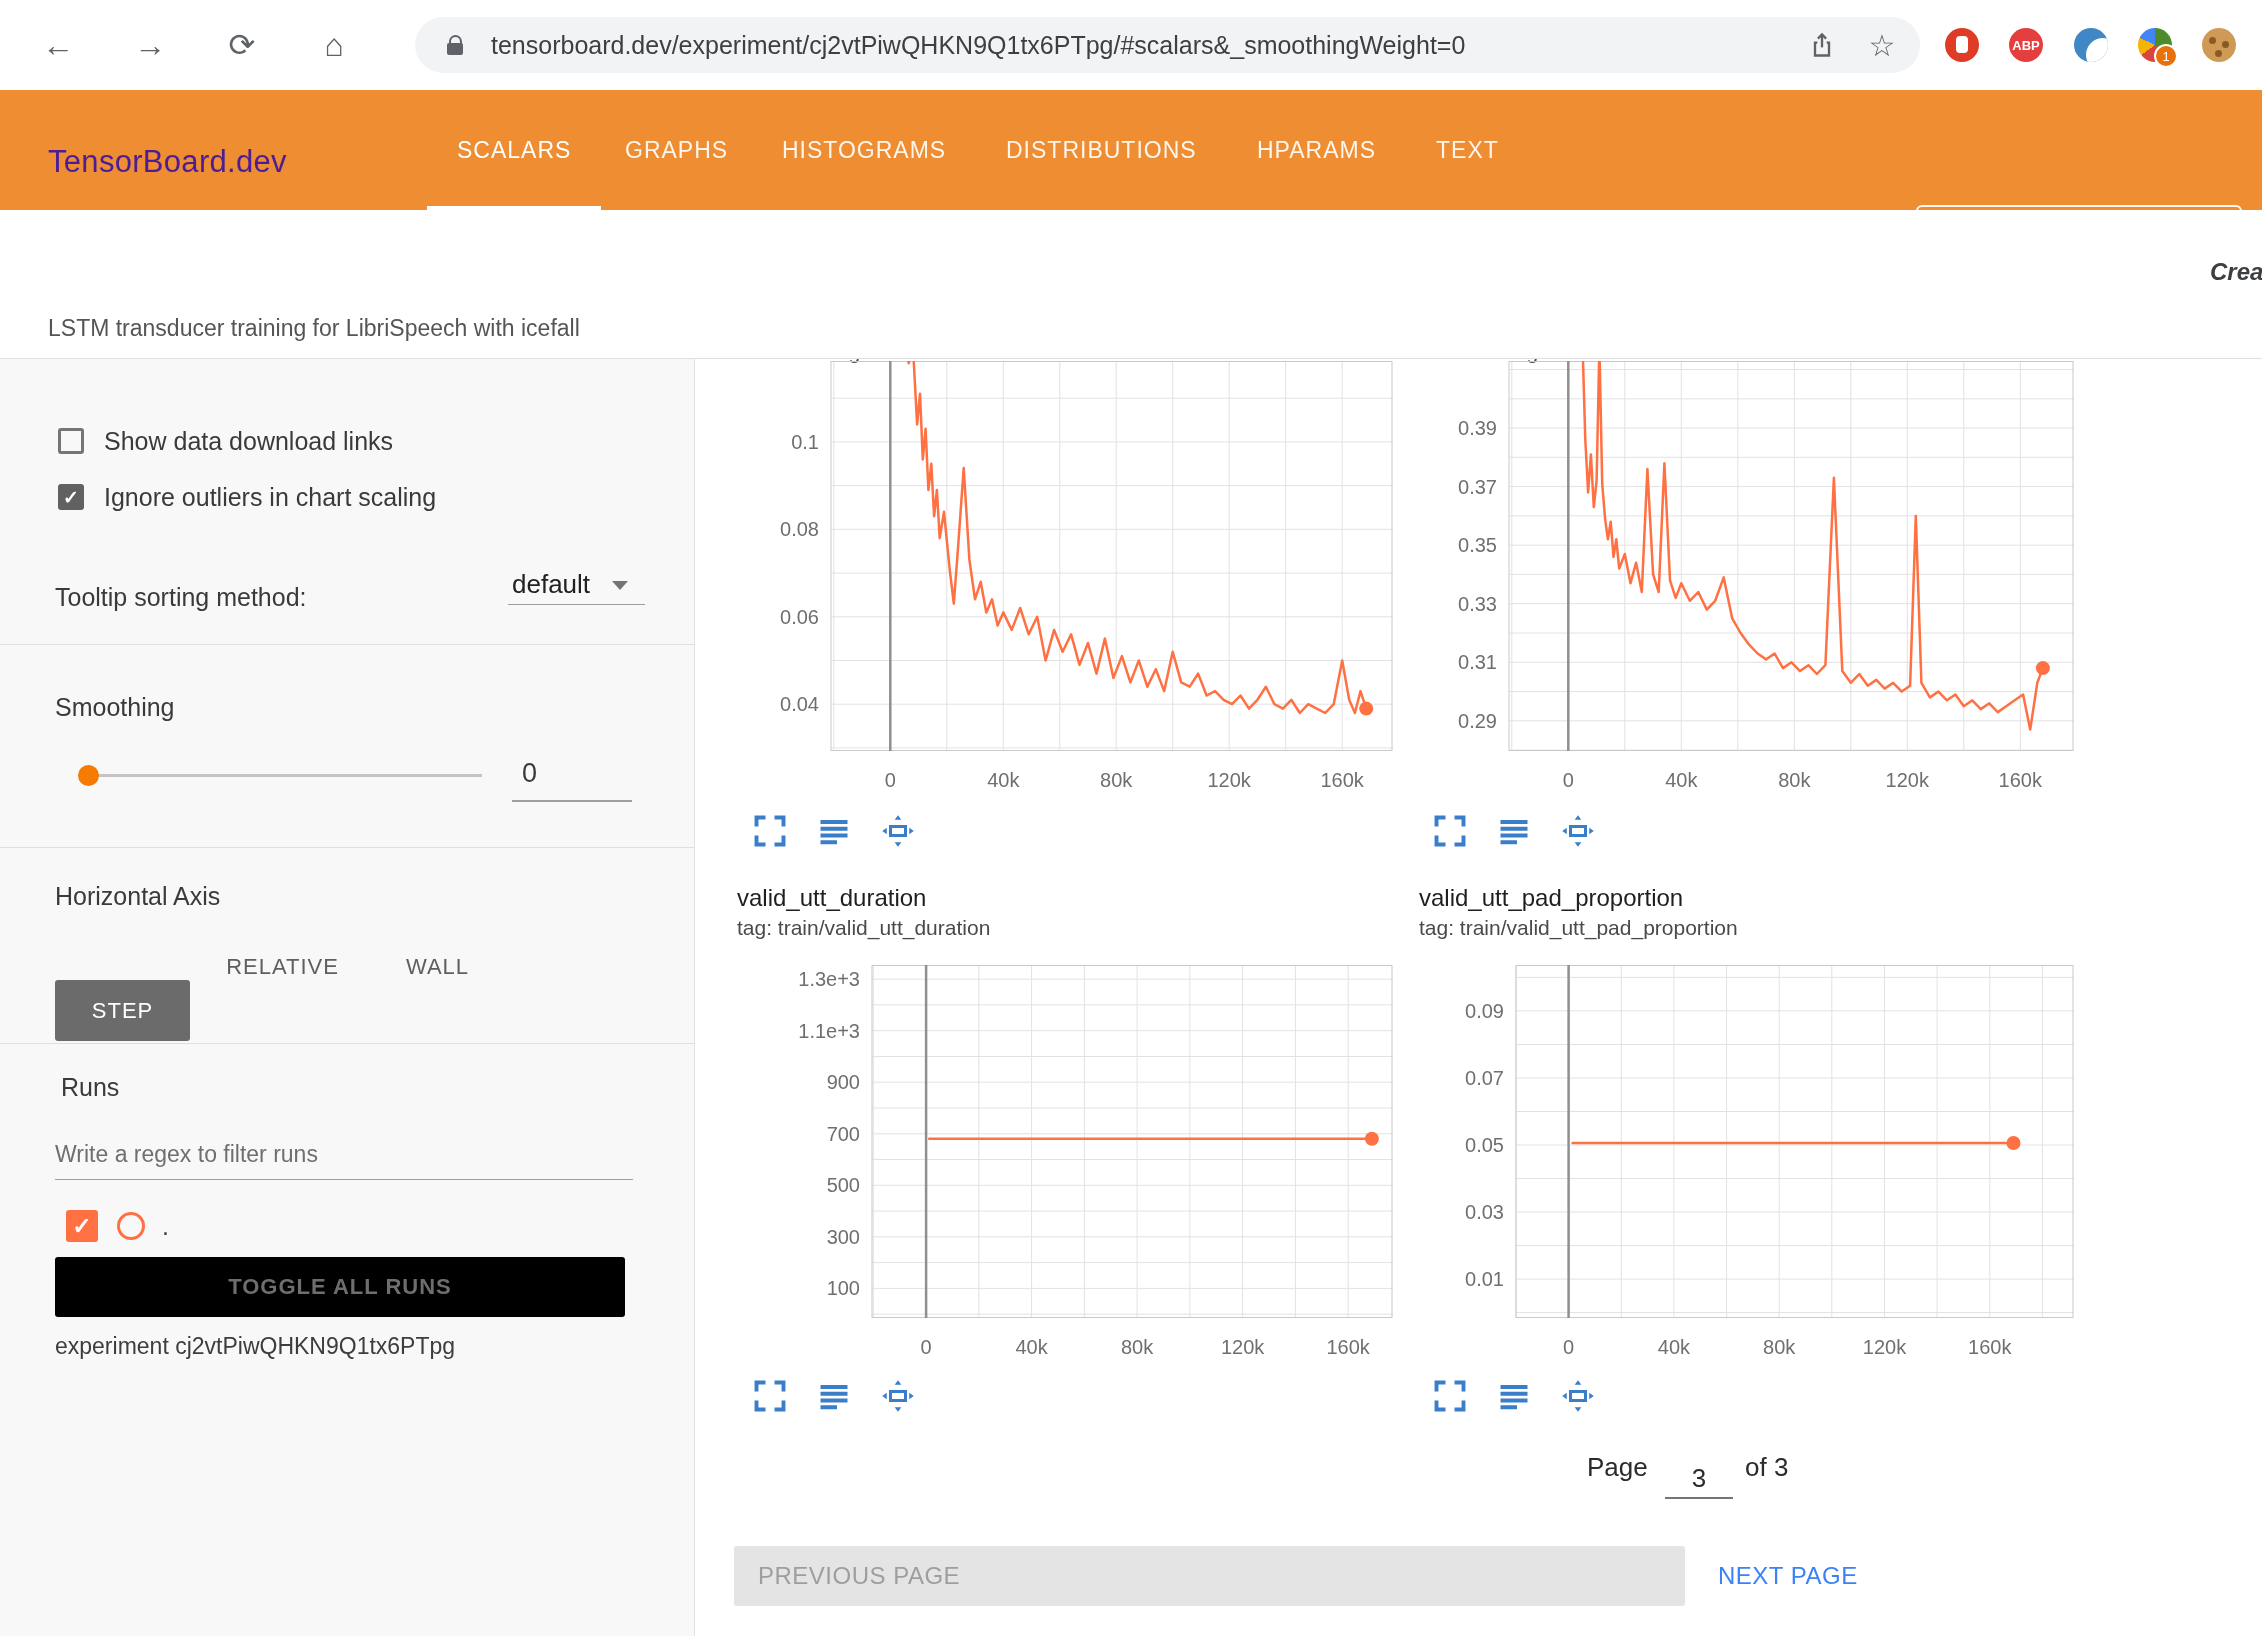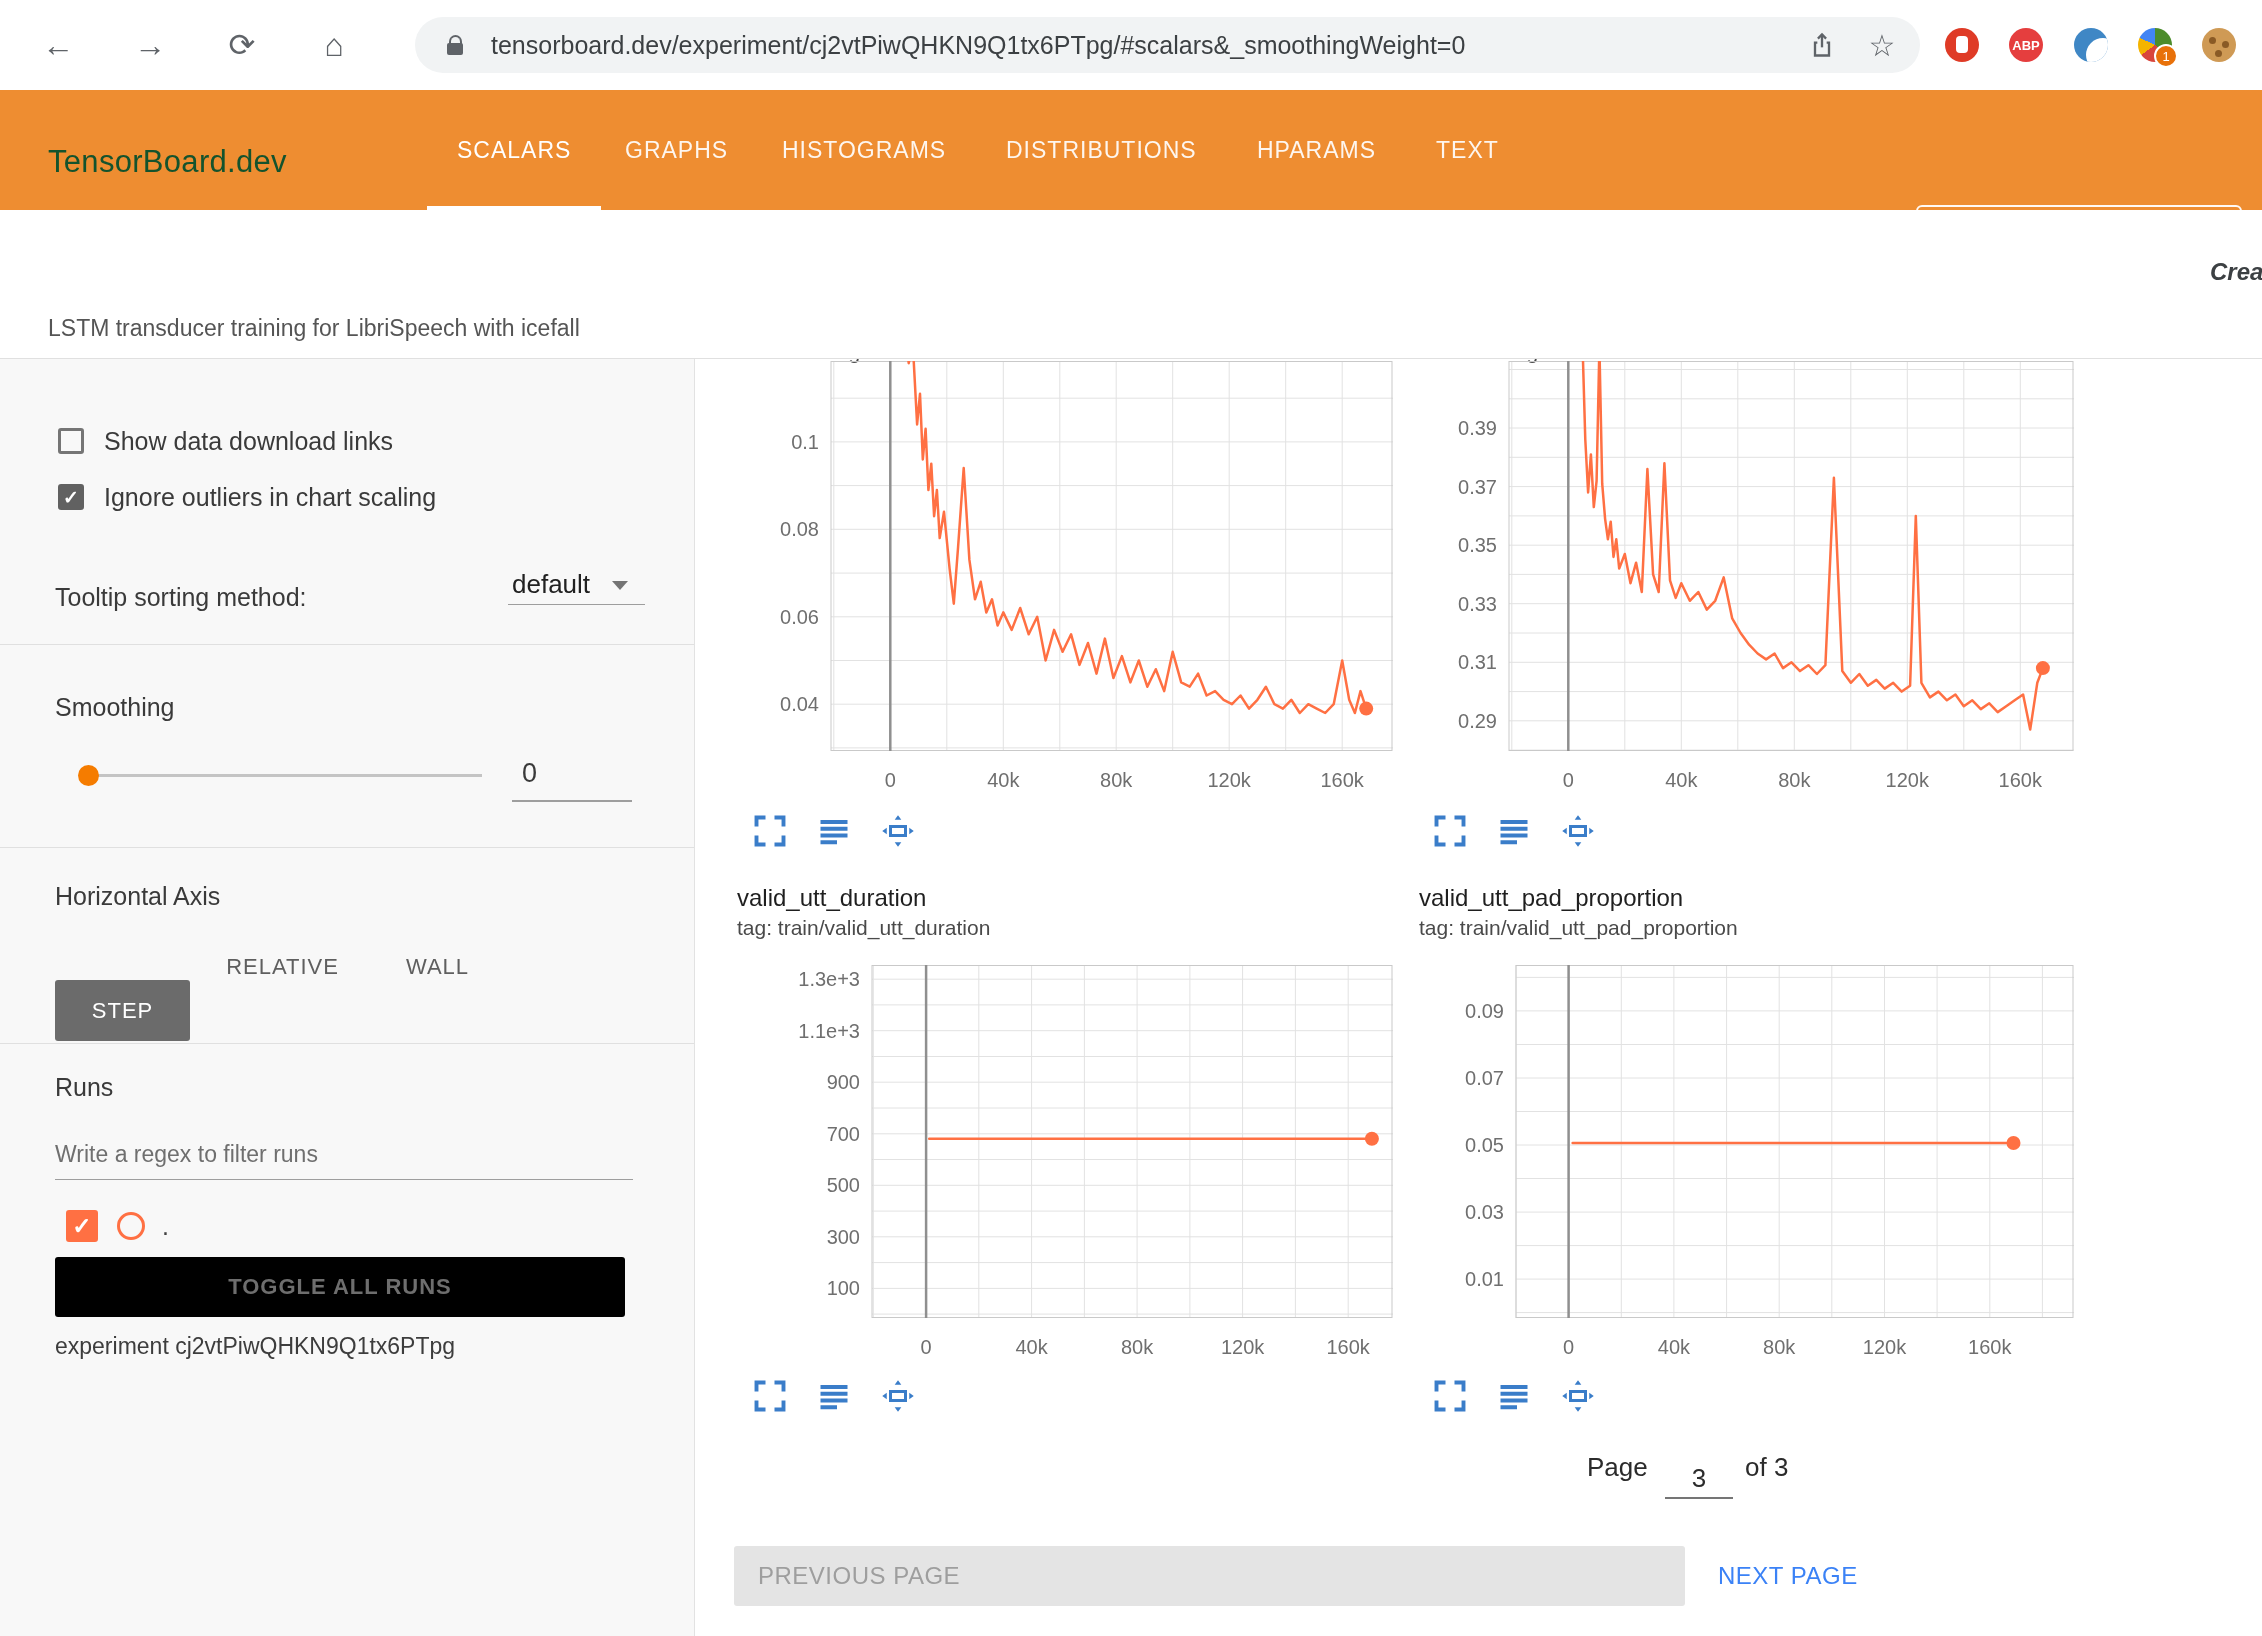--- a/index.html
+++ b/index.html
@@ -25,21 +25,21 @@
   .ext-blue:before{content:'';position:absolute;left:12px;top:10px;width:34px;height:34px;background:#fff;border-radius:50%;}
   .avatar{background:conic-gradient(#4c8c2b 0 35%, #d8453c 35% 65%, #f4b400 65% 82%, #4285f4 82% 100%);}
   .avatar-badge{position:absolute;right:-6px;bottom:-6px;width:20px;height:20px;border-radius:50%;
                 background:#e8710a;border:2px solid #fff;color:#fff;font-size:13px;display:flex;
                 align-items:center;justify-content:center;}
   .ext-cookie{background:#cf9a55;}
   .ext-cookie:before{content:'';position:absolute;left:7px;top:9px;width:7px;height:7px;border-radius:50%;background:#8a5a25;box-shadow:13px 4px 0 #8a5a25,6px 13px 0 #8a5a25;}
   
   .tb-header{position:absolute;left:0;top:90px;width:2262px;height:120px;background:#ee8d31;}
   .tb-logo{position:absolute;left:48px;top:0;height:144px;display:flex;align-items:center;
-           font-size:31px;font-weight:500;color:#14532d;letter-spacing:0.3px;}
+           font-size:31px;font-weight:500;color:#4c1d95;letter-spacing:0.3px;}
   .tab{position:absolute;top:0;height:120px;display:flex;align-items:center;color:rgba(255,255,255,0.92);
        font-size:23px;letter-spacing:1px;cursor:pointer;}
   .tab.active{color:#fff;text-align:center;}
   .tab.active:after{content:'';position:absolute;left:-30px;right:-30px;bottom:0;height:4px;background:#fff;}
   .feedback-btn{position:absolute;left:1916px;top:115px;width:322px;height:64px;border:2px solid rgba(255,255,255,0.95);
                 border-radius:6px;color:#fff;font-size:22px;letter-spacing:1.2px;display:flex;
                 align-items:center;justify-content:center;cursor:pointer;}
   
   .subheader{position:absolute;left:0;top:210px;width:2262px;height:148px;background:#fff;border-bottom:1px solid #e0e0e0;}
   .clipped-text{position:absolute;left:2210px;top:48px;font-size:24px;font-style:italic;color:#3c4043;white-space:nowrap;font-weight:bold;}
@@ -148,21 +148,21 @@
 
     <span class="divider" style="top:488px"></span>
 
     <span class="sb-label" style="left:55px;top:521px">Horizontal Axis</span>
     <span class="axis-btn selected" style="left:55px;top:577px;width:135px">STEP</span>
     <span class="axis-btn" style="left:205px;top:577px;width:155px">RELATIVE</span>
     <span class="axis-btn" style="left:375px;top:577px;width:125px">WALL</span>
 
     <span class="divider" style="top:684px"></span>
 
-    <span class="sb-label" style="left:55px;top:712px">Runs</span>
+    <span class="sb-label" style="left:61px;top:712px">Runs</span>
     <span class="sb-label" style="left:55px;top:779px;font-size:23px;color:#6f6f6f">Write a regex to filter runs</span>
     <span class="underline" style="left:55px;top:820px;width:578px;border-bottom-width:1px"></span>
 
     <span class="cb run-checked" style="left:66px;top:851px">✓</span>
     <span class="run-circle" style="left:117px;top:853px"></span>
     <span class="sb-label" style="left:162px;top:851px;color:#424242">.</span>
 
     <div class="toggle-btn" style="left:55px;top:898px;width:570px;height:60px">TOGGLE ALL RUNS</div>
     <span class="sb-label" style="left:55px;top:971px;font-size:23px;color:#3d3d3d">experiment cj2vtPiwQHKN9Q1tx6PTpg</span>
   </div>

